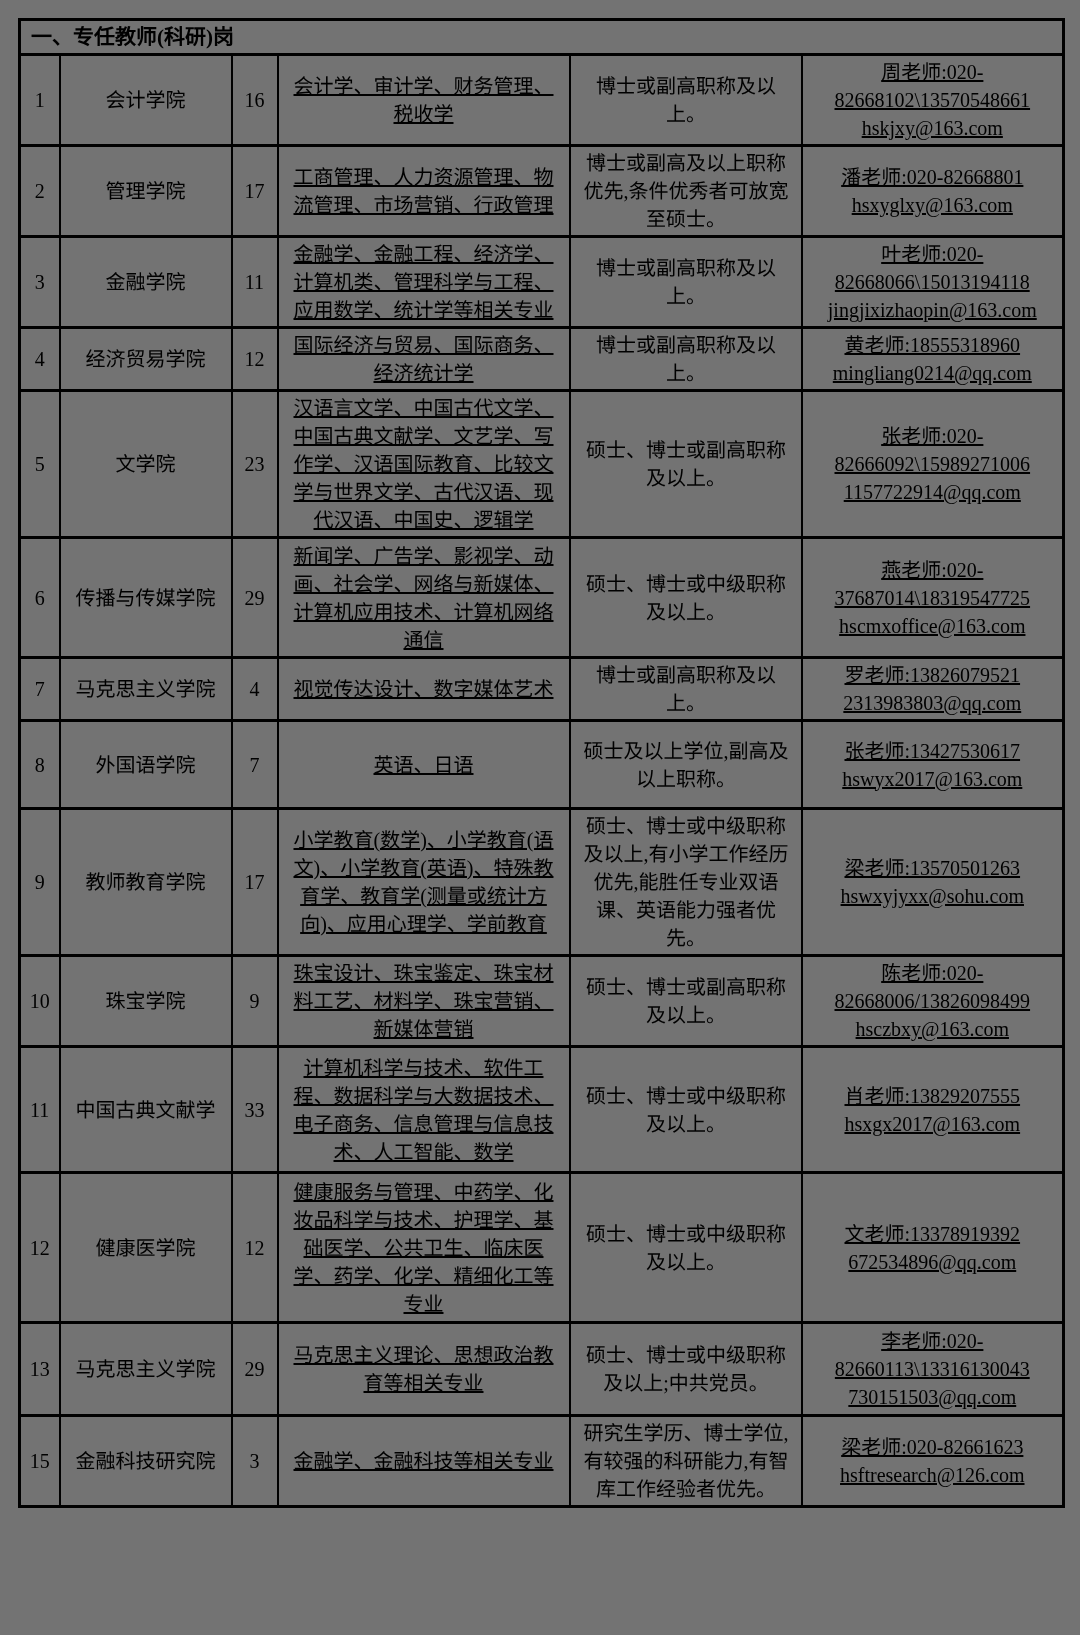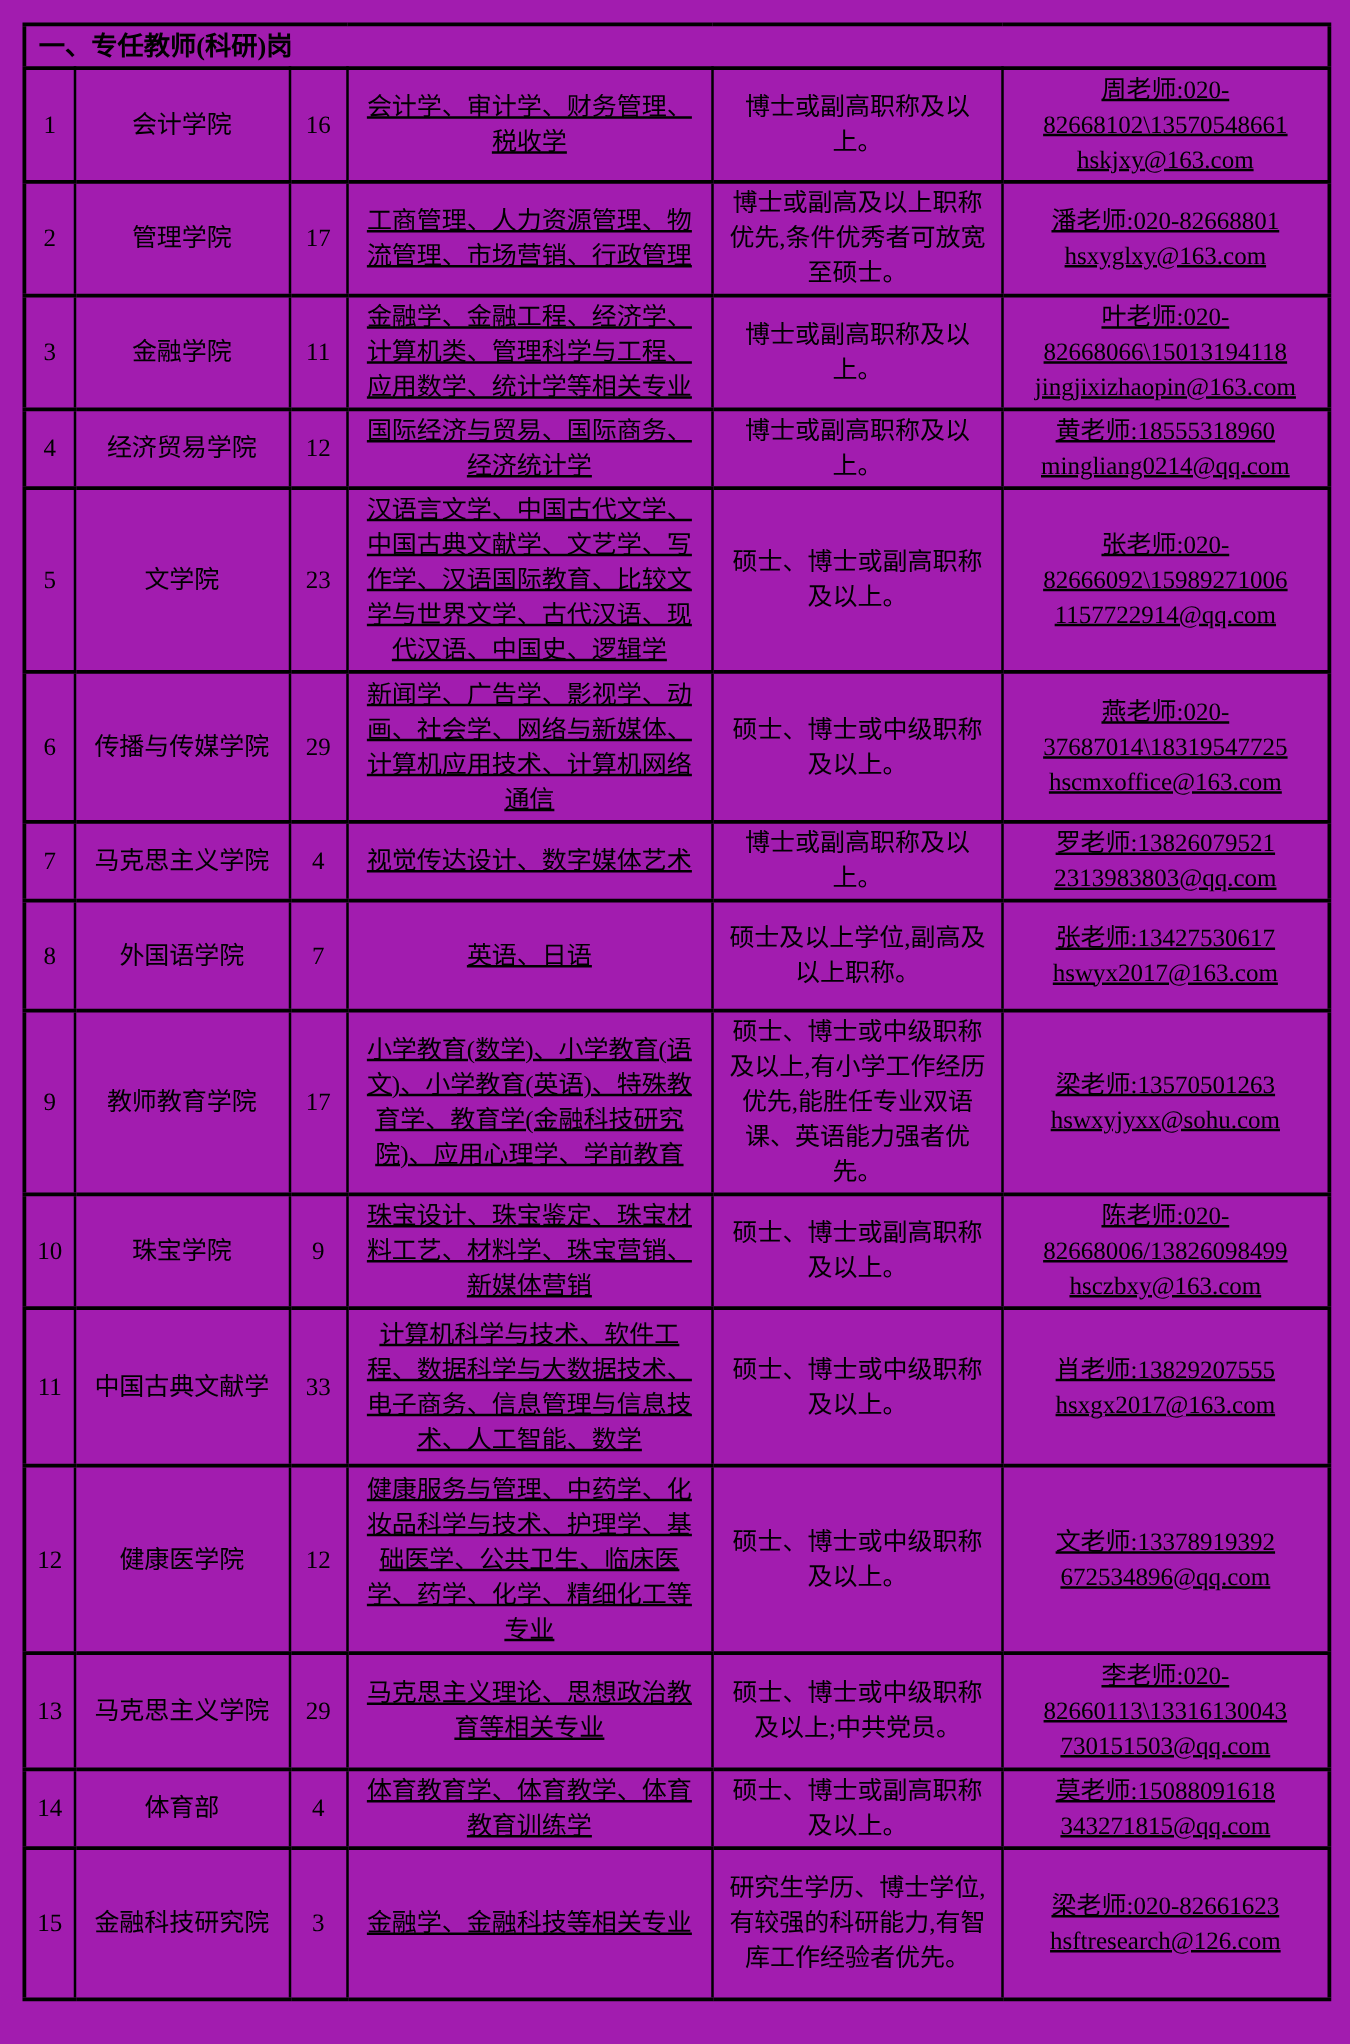--- a/index.html
+++ b/index.html
@@ -6,21 +6,21 @@
   body{
     font-family:"Liberation Serif","DejaVu Serif",serif;
     color:#000;
     width:1080px;
   }
   .page{
     width:1080px;
     height:1635px;
     box-sizing:border-box;
     padding:18px 18px 0 18px;
-    background:#a21caf;
+    background:#737373;
   }
   table.recruit{
     border-collapse:collapse;
     table-layout:fixed;
     width:1044px;
     border:3px solid #000;
   }
   td{
     border-left:2px solid #000;
     border-right:2px solid #000;
@@ -171,21 +171,21 @@
     <td class="c-req">硕士及以上学位,副高及以上职称。</td>
     <td class="c-contact">
             <div>张老师:13427530617</div>
             <div>hswyx2017@163.com</div>
           </td>
   </tr>
         <tr>
     <td class="c-no">9</td>
     <td class="c-dept">教师教育学院</td>
     <td class="c-count">17</td>
-    <td class="c-majors">小学教育(数学)、小学教育(语文)、小学教育(英语)、特殊教育学、教育学(金融科技研究院)、应用心理学、学前教育</td>
+    <td class="c-majors">小学教育(数学)、小学教育(语文)、小学教育(英语)、特殊教育学、教育学(测量或统计方向)、应用心理学、学前教育</td>
     <td class="c-req">硕士、博士或中级职称及以上,有小学工作经历优先,能胜任专业双语课、英语能力强者优先。</td>
     <td class="c-contact">
             <div>梁老师:13570501263</div>
             <div>hswxyjyxx@sohu.com</div>
           </td>
   </tr>
         <tr>
     <td class="c-no">10</td>
     <td class="c-dept">珠宝学院</td>
     <td class="c-count">9</td>
@@ -225,31 +225,20 @@
     <td class="c-count">29</td>
     <td class="c-majors">马克思主义理论、思想政治教育等相关专业</td>
     <td class="c-req">硕士、博士或中级职称及以上;中共党员。</td>
     <td class="c-contact">
             <div>李老师:020-</div>
             <div>82660113\13316130043</div>
             <div>730151503@qq.com</div>
           </td>
   </tr>
         <tr>
-    <td class="c-no">14</td>
-    <td class="c-dept">体育部</td>
-    <td class="c-count">4</td>
-    <td class="c-majors">体育教育学、体育教学、体育教育训练学</td>
-    <td class="c-req">硕士、博士或副高职称及以上。</td>
-    <td class="c-contact">
-            <div>莫老师:15088091618</div>
-            <div>343271815@qq.com</div>
-          </td>
-  </tr>
-        <tr>
     <td class="c-no">15</td>
     <td class="c-dept">金融科技研究院</td>
     <td class="c-count">3</td>
     <td class="c-majors">金融学、金融科技等相关专业</td>
     <td class="c-req">研究生学历、博士学位,有较强的科研能力,有智库工作经验者优先。</td>
     <td class="c-contact">
             <div>梁老师:020-82661623</div>
             <div>hsftresearch@126.com</div>
           </td>
   </tr>

